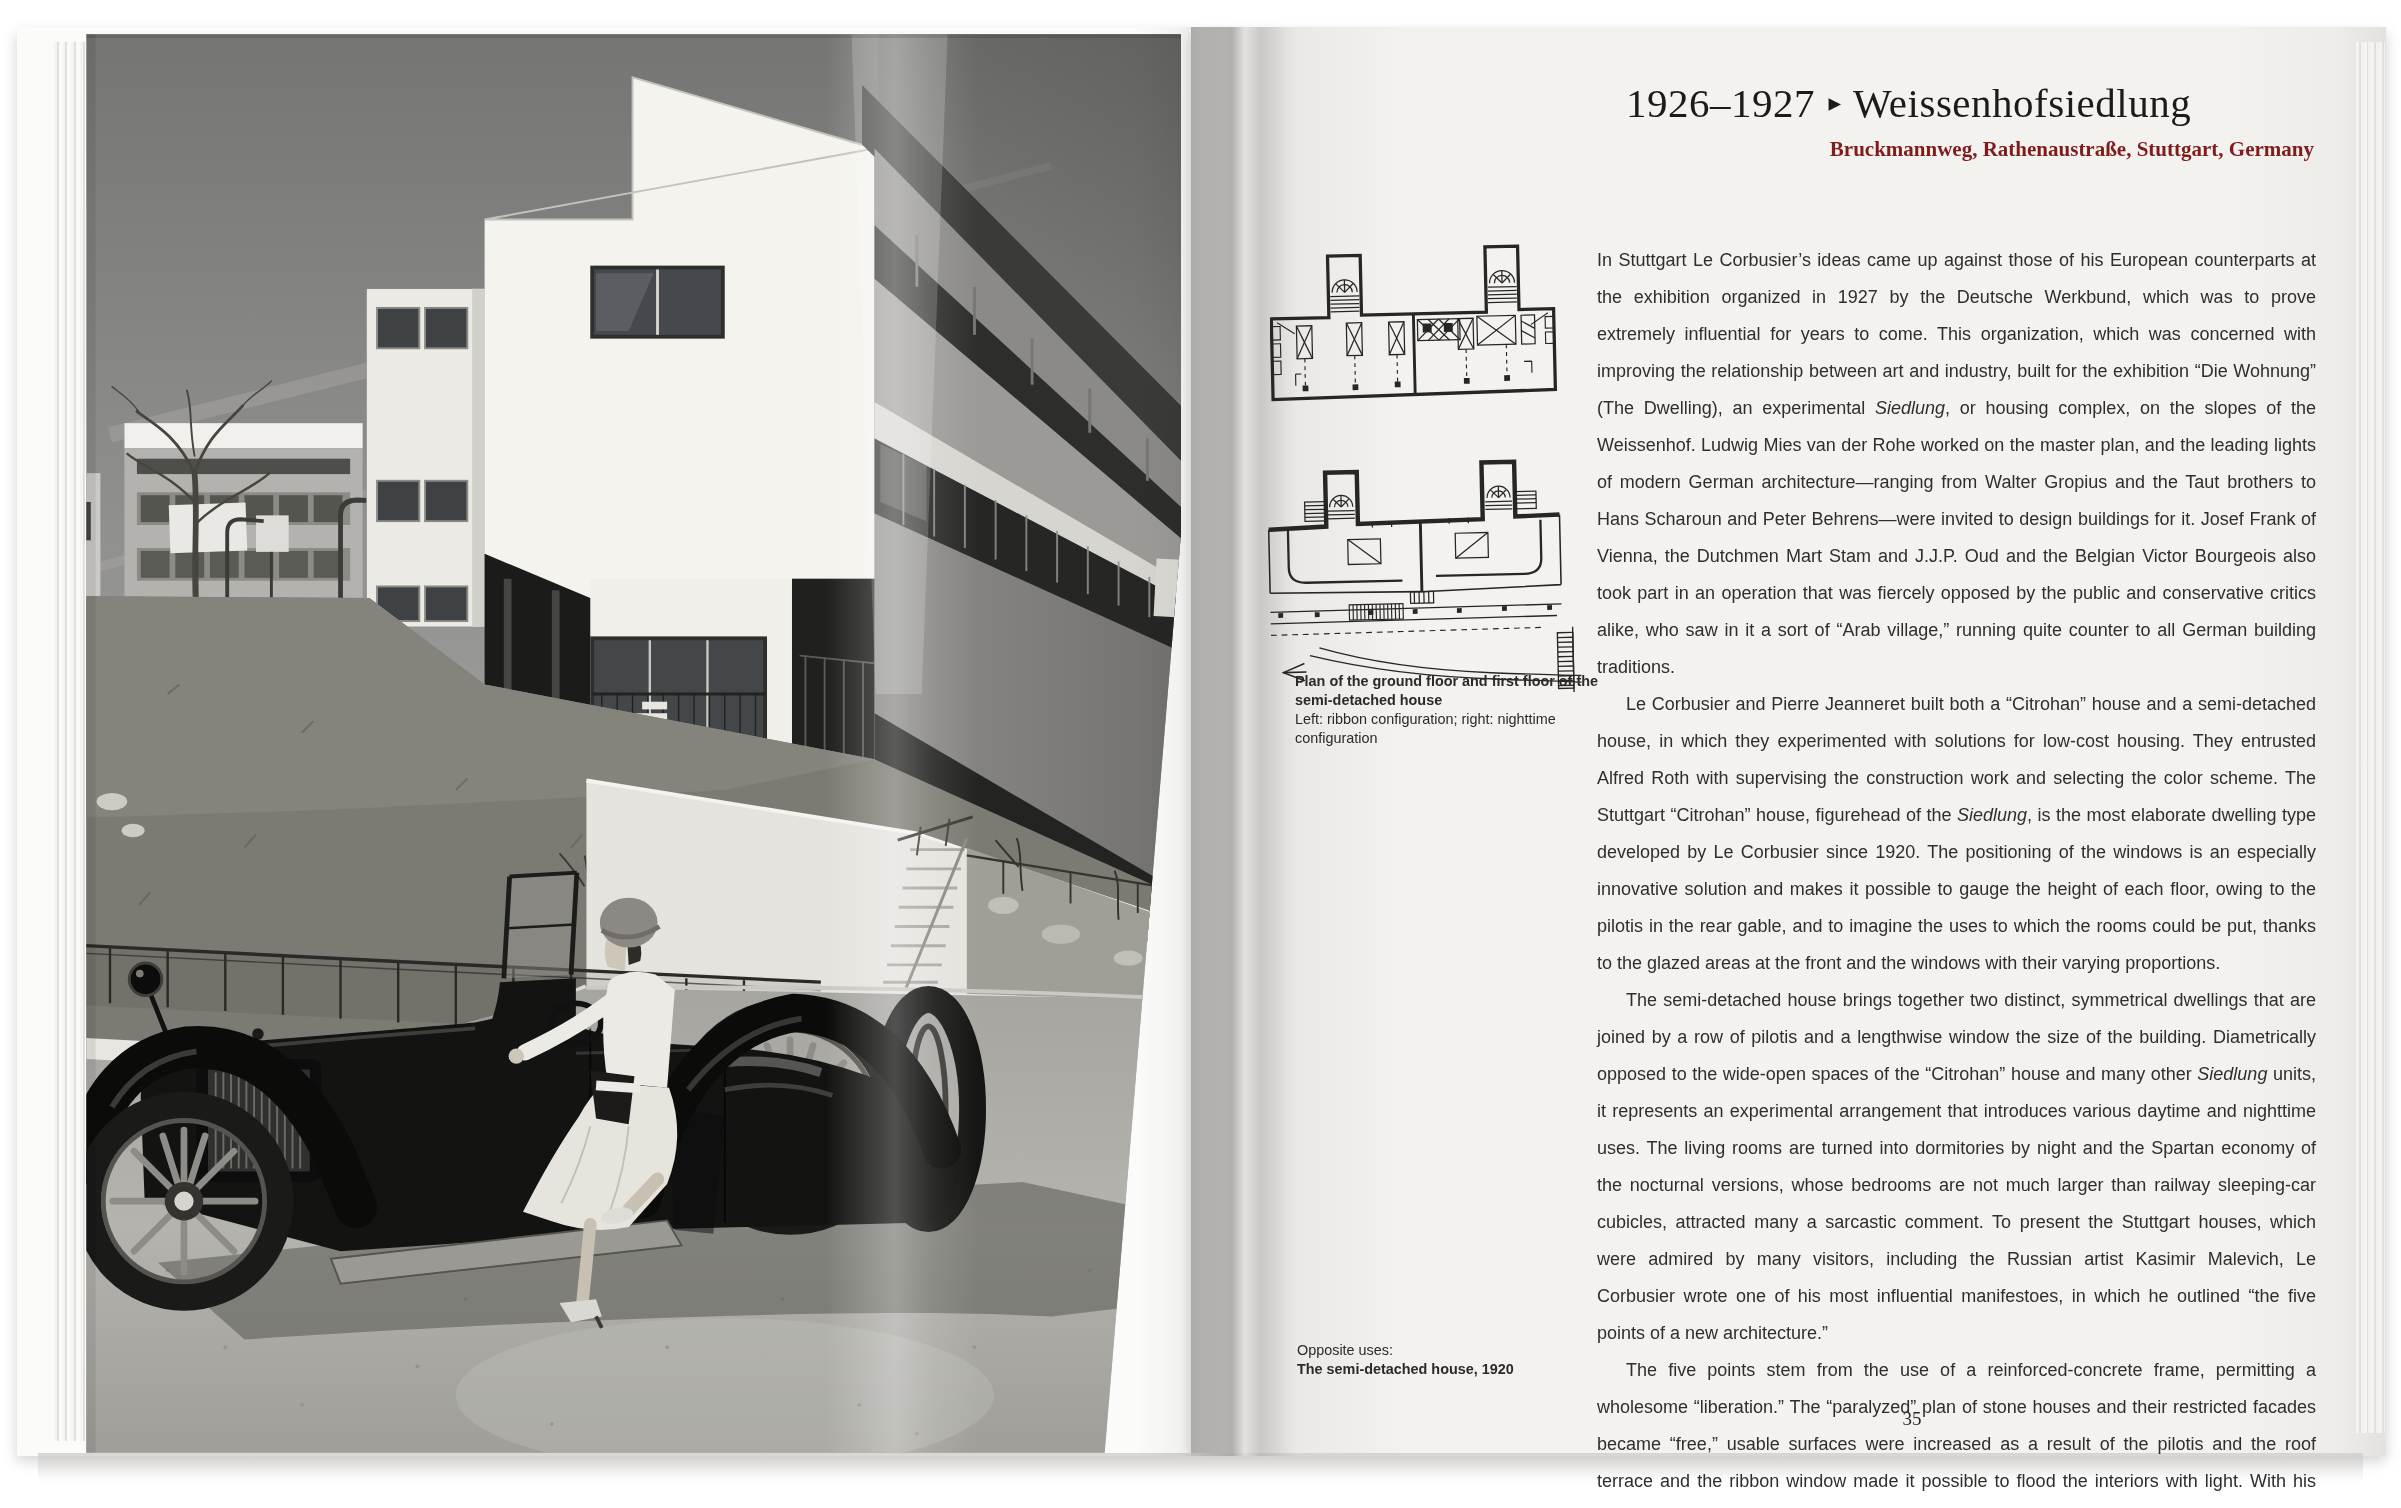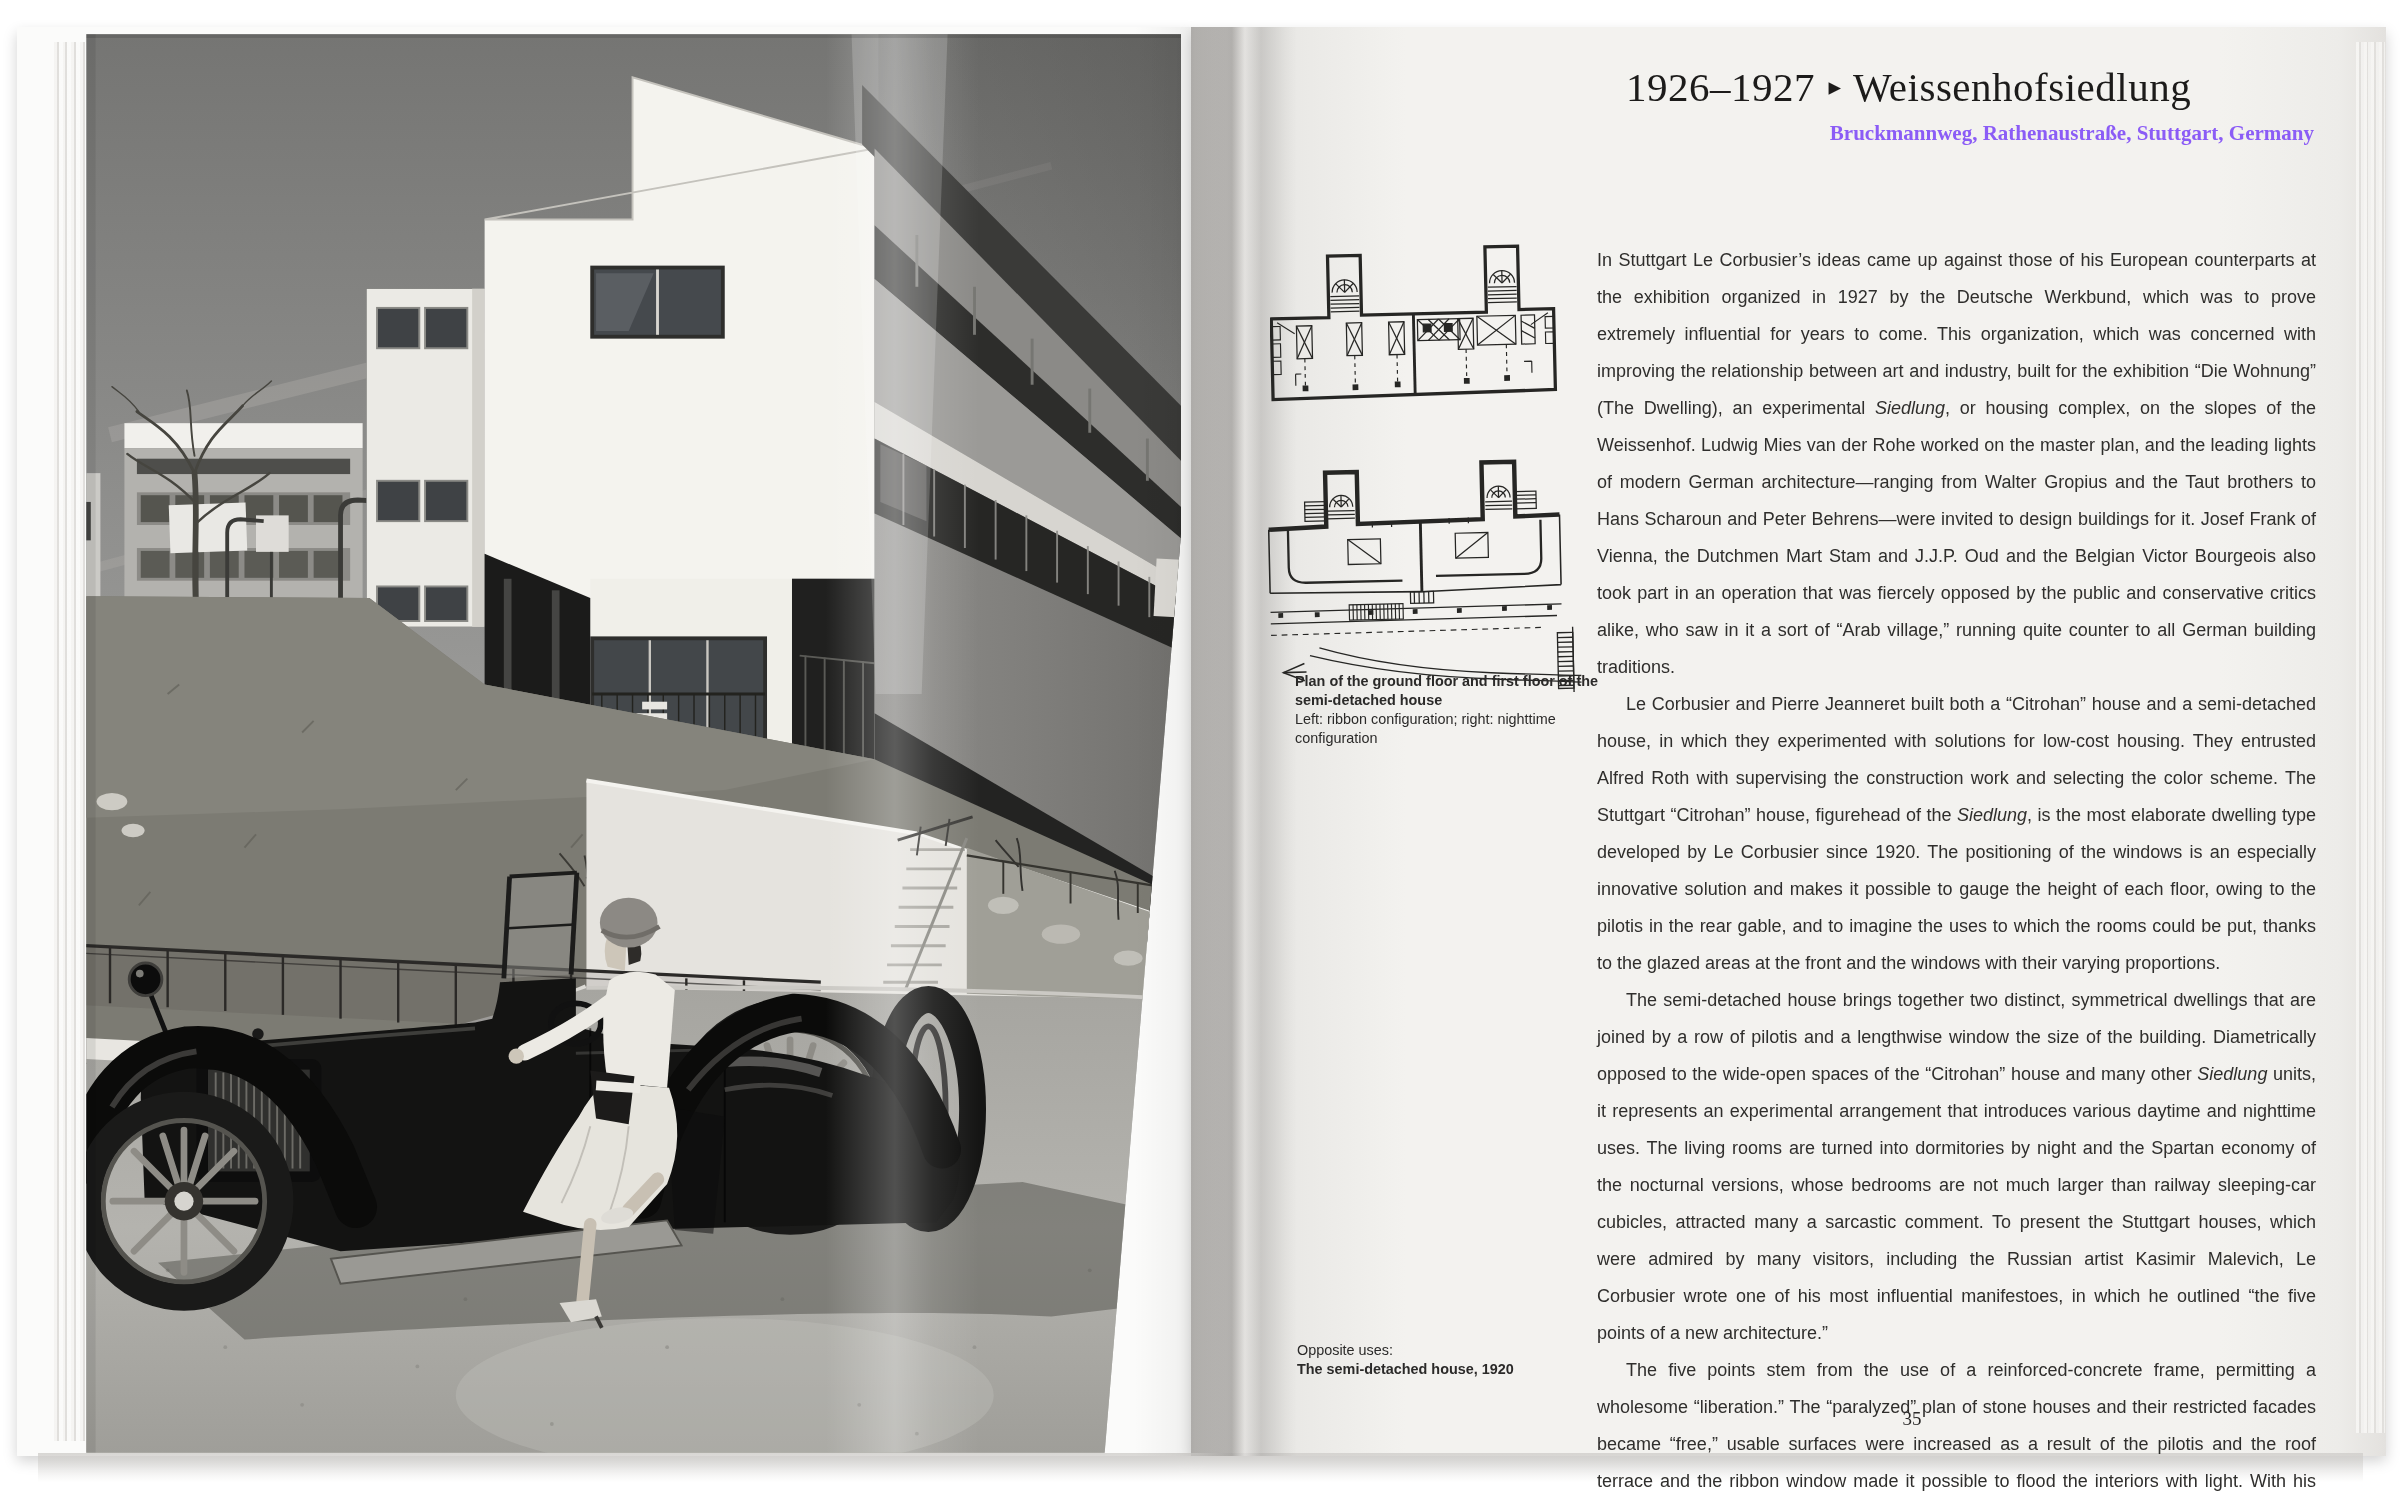--- a/index.html
+++ b/index.html
@@ -16,23 +16,23 @@
     background:repeating-linear-gradient(90deg,#f7f6f4 0 2.9px,#e1dfdc 2.9px 4.8px,#f3f2f0 4.8px 7.7px);opacity:.9;}
   #gutter{position:absolute;left:1134px;top:27px;width:163px;height:1429px;z-index:5;pointer-events:none;
     background:linear-gradient(90deg,rgba(0,0,0,0) 0%,rgba(0,0,0,.05) 38%,rgba(28,26,24,.20) 60%,rgba(255,255,255,.22) 68%,rgba(0,0,0,.10) 78%,rgba(0,0,0,0) 100%);}
   #bottom-shadow{position:absolute;left:38px;top:1453px;width:2325px;height:29px;
     background:linear-gradient(#cfcdca,rgba(255,255,255,0));opacity:.8;}
   #photo-svg{position:absolute;left:69px;top:6.7px;
     clip-path:polygon(0 0,100% 0,100% 35%,93% 100%,0 100%);}
   
   .rp{position:absolute;z-index:6;color:#2f2e2c;}
   #title-block{left:1626px;top:63px;width:688px;}
-  #title-line{font-family:"Liberation Serif",serif;font-size:41px;color:#1c1b1a;letter-spacing:0.5px;white-space:nowrap;}
+  #title-line{font-family:"Liberation Serif",serif;font-size:41px;color:#1c1b1a;letter-spacing:0.5px;white-space:nowrap;margin-top:16px;}
   #title-line .sep{font-size:25px;vertical-align:5.8px;padding:0 11.5px 0 13.4px;color:#1c1b1a;}
-  #subtitle{font-family:"Liberation Serif",serif;font-weight:bold;font-size:21px;color:#8b5cf6;text-align:right;margin-top:9.6px;}
+  #subtitle{font-family:"Liberation Serif",serif;font-weight:bold;font-size:21px;color:#7f1d1d;text-align:right;margin-top:9.6px;}
   #body-col{left:1597px;top:242px;width:719px;font-size:18px;line-height:37px;text-align:justify;}
   #body-col p{margin:0;text-indent:29px;}
   #body-col p:first-child{text-indent:0;}
   #body-col em{font-style:italic;}
   .caption{font-size:14.4px;line-height:19px;width:317px;color:#2b2a29;}
   .caption .b{font-weight:bold;}
   #plan-caption{left:1295px;top:672px;}
   #opposite-caption{left:1297px;top:1341px;}
   #page-number{left:1595px;top:1408px;width:634px;text-align:center;
     font-family:"Liberation Serif",serif;font-size:19px;color:#2a2928;}

